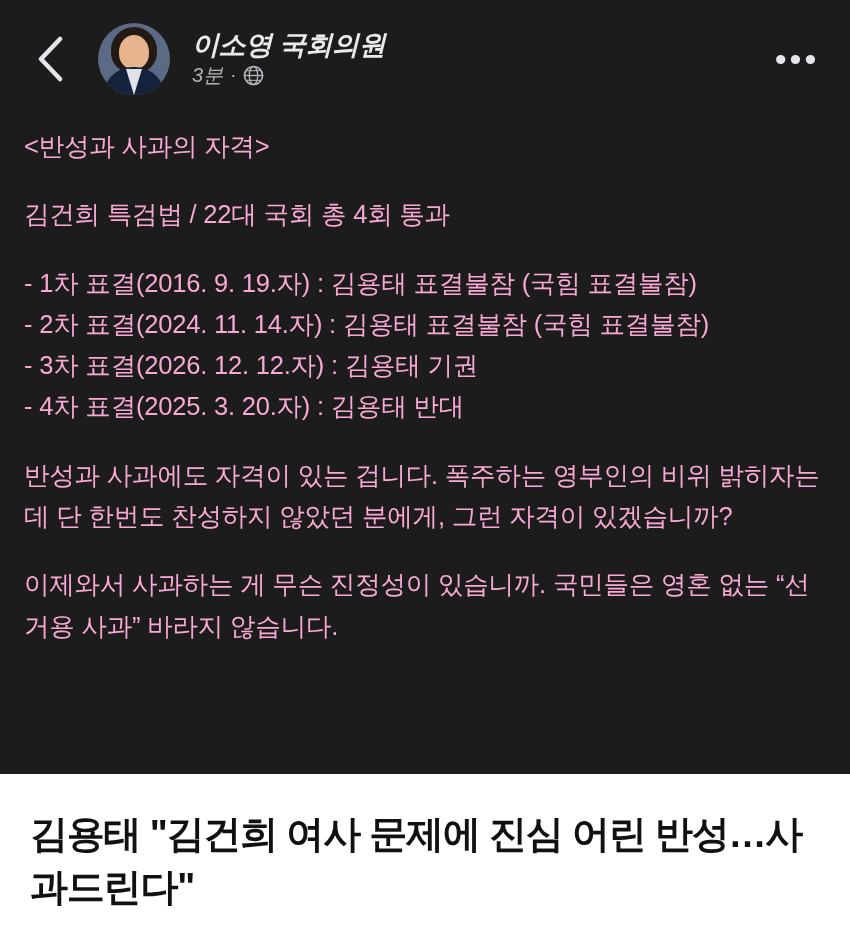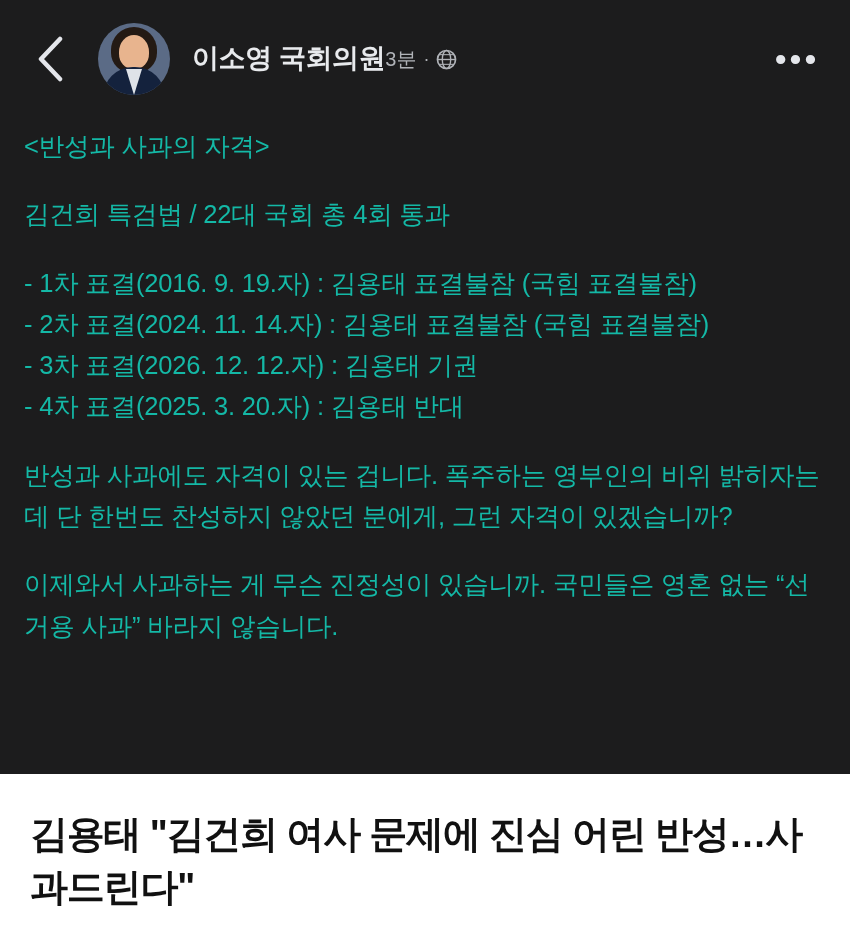--- a/index.html
+++ b/index.html
@@ -91,24 +91,25 @@
     transform: translateX(-50%);
     width: 16px;
     height: 26px;
     background: #dfe3e8;
     clip-path: polygon(50% 100%, 0 0, 100% 0);
   }
 
   .head-text {
     margin-left: 22px;
     display: flex;
-    flex-direction: row;
-    justify-content: flex-start;
+    flex-direction: column;
+    justify-content: center;
     flex: 1 1 auto;
     min-width: 0;
+    font-style: italic;
   }
   .author {
     font-size: 27px;
     font-weight: bold;
     color: #e8eaed;
     letter-spacing: -0.4px;
     line-height: 1.25;
     cursor: pointer;
   }
   .meta {
@@ -140,21 +141,21 @@
     line-height: 0.3;
   }
 
   
   .post-body {
     flex: 1 1 auto;
     padding: 8px 24px 0 24px;
     box-sizing: border-box;
     font-size: 25.5px;
     line-height: 1.62;
-    color: #14b8a6;
+    color: #f9a8d4;
     letter-spacing: -0.2px;
     overflow: hidden;
   }
   .para { margin: 0; }
   .spacer { height: 27px; }
   .block-lines p { margin: 0; }
 
   
   .card {
     flex: 0 0 auto;

